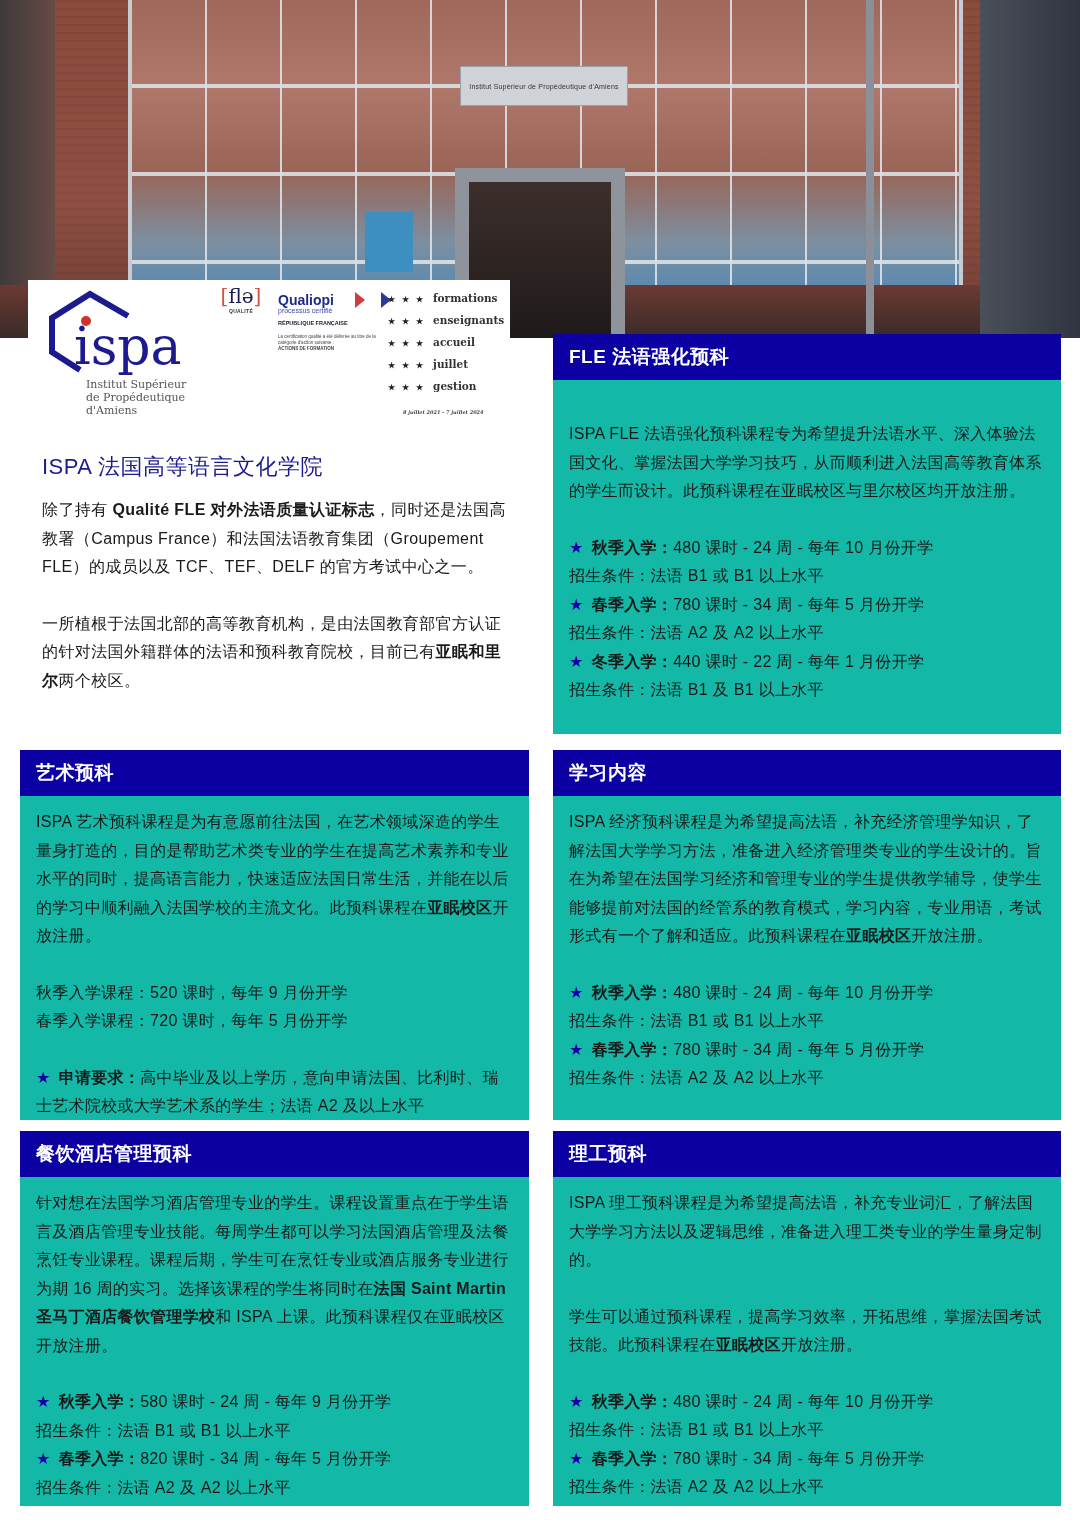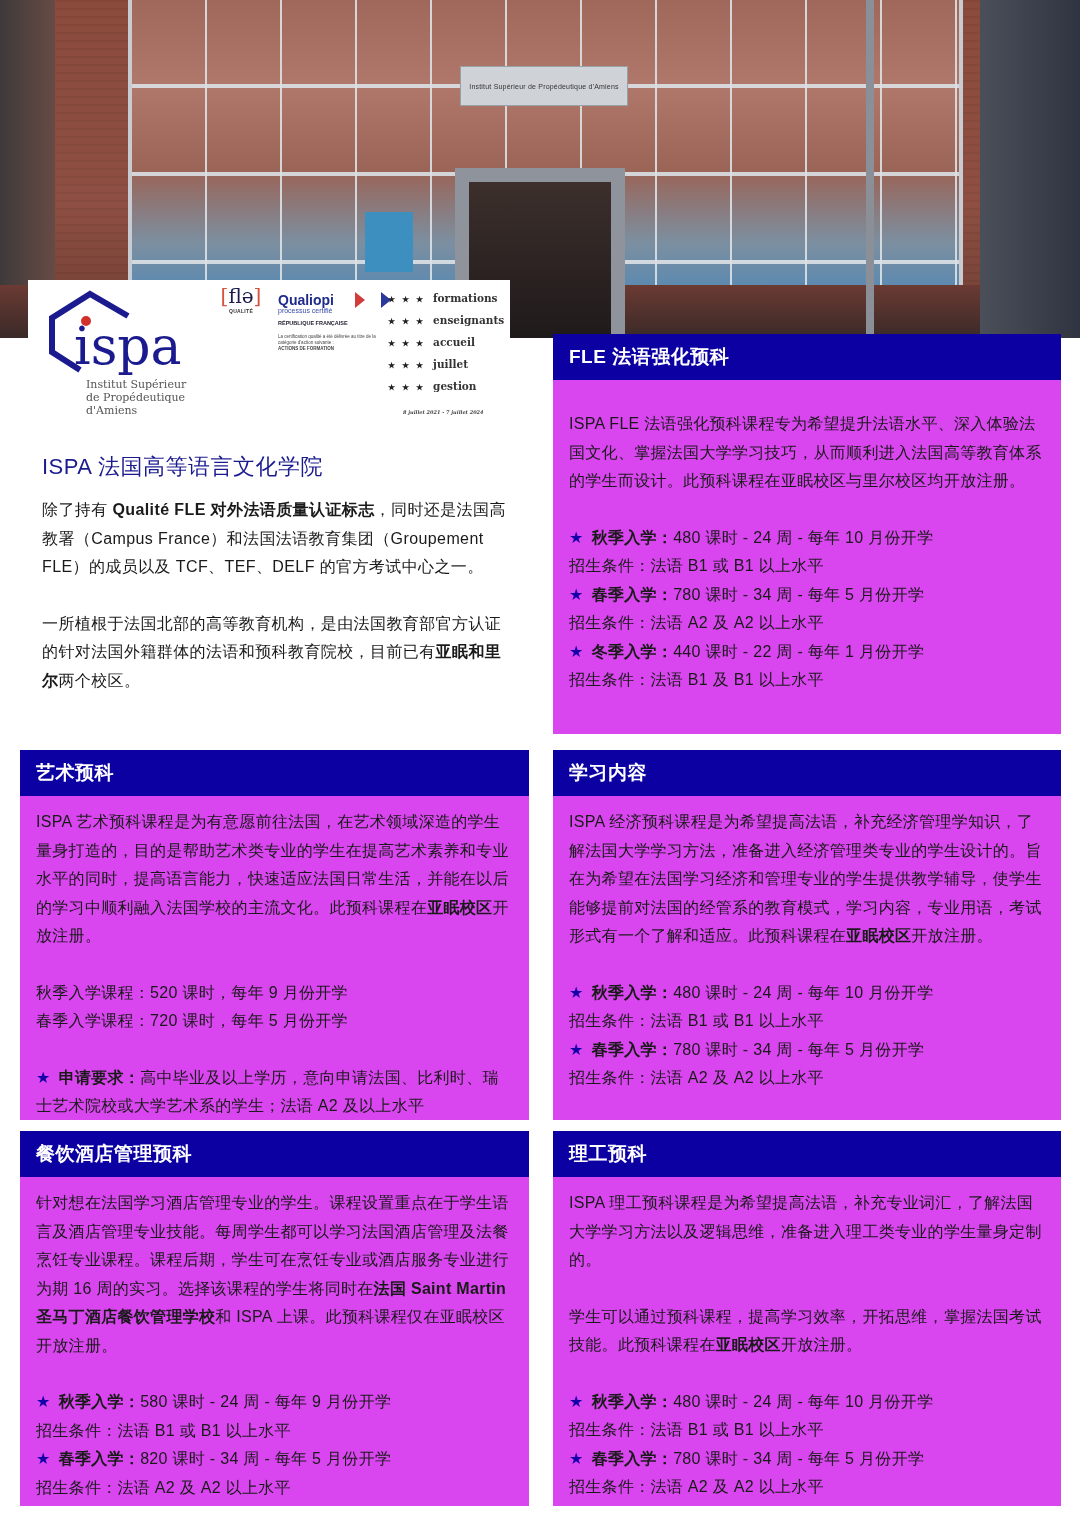--- a/index.html
+++ b/index.html
@@ -66,34 +66,34 @@
   .stars-list .date { font-size: 5px; font-style: italic; margin-top: 4px; margin-left: 15px; color: #444; }
 
   
   .intro { position: absolute; left: 42px; top: 452px; width: 470px; }
   .intro h1 { font-size: 22px; font-weight: normal; color: #1b1b8f; margin-bottom: 14px; letter-spacing: 0.5px; }
   .intro p { font-size: 16px; line-height: 28.5px; color: #1a1a1a; letter-spacing: 0.4px; }
   .intro p + p { margin-top: 28px; }
   .intro b { font-weight: bold; }
 
   
-  .panel { position: absolute; background: #d946ef; }
+  .panel { position: absolute; background: #14b8a6; }
   .panel .hdr {
     background: #0c00a3; color: #ffffff; font-size: 19px; font-weight: bold;
     height: 46px; line-height: 46px; padding-left: 16px; letter-spacing: 0.5px;
   }
   .panel .body { padding: 12px 16px 0 16px; font-size: 16px; line-height: 28.5px; color: #1a1a1a; letter-spacing: 0.3px; }
   .panel .body p { margin: 0; }
   .panel .gap { height: 28px; }
   .panel .star { color: #1400a8; margin-right: 8px; }
   .panel .lbl { font-weight: bold; }
   .panel b { font-weight: bold; }
 
   #p-fle   { left: 553px; top: 334px; width: 508px; height: 400px; }
-  #p-fle .body { padding-top: 30px; }
+  #p-fle .body { padding-top: 40px; }
   #p-art   { left: 20px; top: 750px; width: 509px; height: 370px; }
   #p-eco   { left: 553px; top: 750px; width: 508px; height: 370px; }
   #p-hotel { left: 20px; top: 1131px; width: 509px; height: 375px; }
   #p-sci   { left: 553px; top: 1131px; width: 508px; height: 375px; }
 </style>
 </head>
 <body>
 
 <div class="hero">
   <div class="side-left"></div>

